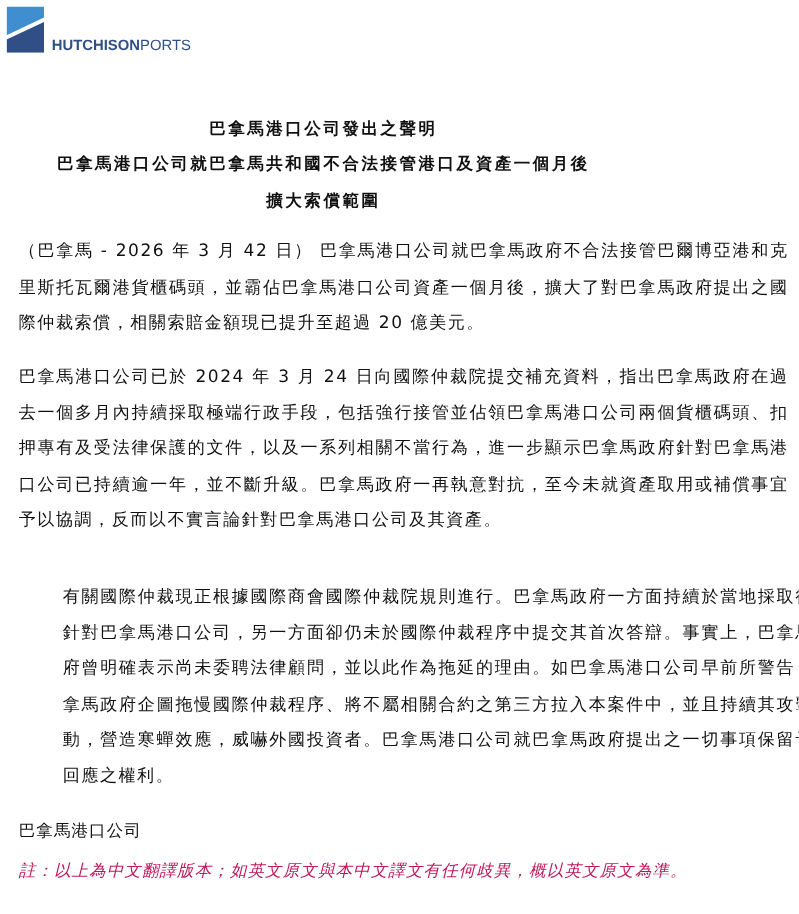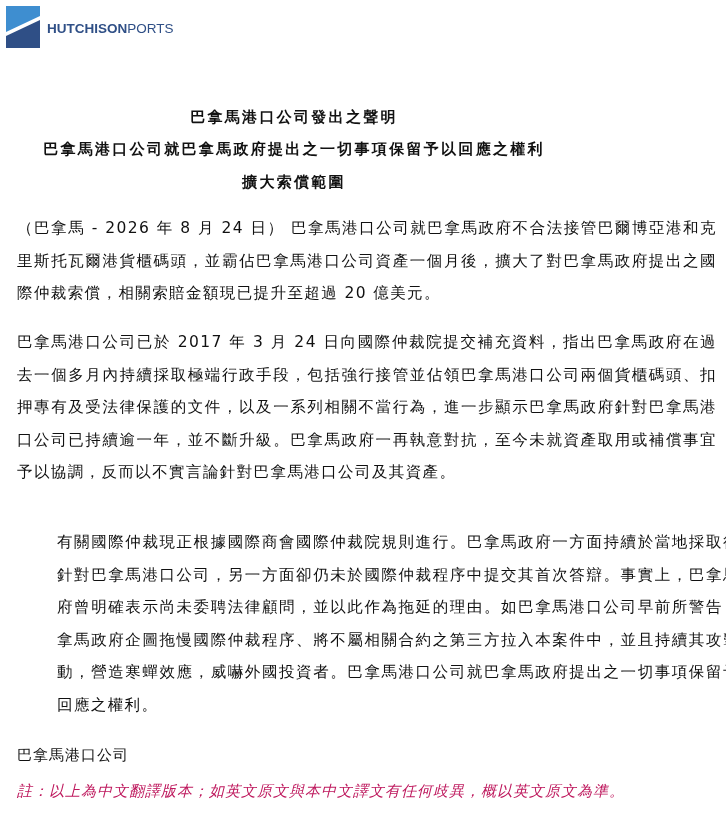--- a/index.html
+++ b/index.html
@@ -1,18 +1,18 @@
 <!DOCTYPE html>
 <html><head>
 <meta charset="utf-8">
 <style>
   html, body { margin:0; padding:0; background:#ffffff; }
   body { width:726px; height:831px; position:relative; overflow:hidden;
          font-family:"DejaVu Sans", "Liberation Sans", sans-serif; color:#111; }
-  .logo { position:absolute; left:6px; top:6px; display:flex; align-items:center; }
+  .logo { position:absolute; left:6px; top:6px; display:flex; align-items:flex-end; }
   .logo-mark { width:34px; height:42px; position:relative; }
   .logo-text { margin-left:7px; }
   .logo-top { font-family:"Liberation Sans", sans-serif; font-size:13.5px; color:#2f4f86; letter-spacing:0px; line-height:14px; margin-top:3px; }
   .logo-top b { font-weight:700; }
   .logo-bottom { font-family:"Liberation Sans", sans-serif; font-size:24px; font-weight:700; color:#2f4f86; line-height:24px; margin-top:1px; }
   .title { position:absolute; left:0; width:588px; text-align:center; font-weight:700; font-size:15px; letter-spacing:2.3px; }
   .t1 { top:108px; }
   .t2 { top:140px; }
   .t3 { top:173px;font-family:Liberation Mono, monospace; }
   .para { position:absolute; left:17px; width:700px; font-size:15.5px; line-height:32.5px; letter-spacing:1.4px; text-align:justify; }
@@ -31,21 +31,21 @@
       <polygon points="0,0 34,0 34,10 0,26" fill="#3e8ed0"></polygon>
       <polygon points="0,30 34,14 34,42 0,42" fill="#2f4f86"></polygon>
     </svg>
   </div>
   <div class="logo-text">
     <div class="logo-top"><b>HUTCHISON</b><span>PORTS</span></div>
   </div>
 </div>
 
 <div class="title t1">巴拿馬港口公司發出之聲明</div>
-<div class="title t2">巴拿馬港口公司就巴拿馬政府提出之一切事項保留予以回應之權利</div>
+<div class="title t2">巴拿馬港口公司就巴拿馬共和國不合法接管港口及資產一個月後</div>
 <div class="title t3">擴大索償範圍</div>
 
-<div class="para p1">（巴拿馬 - 2026 年 8 月 24 日） 巴拿馬港口公司就巴拿馬政府不合法接管巴爾博亞港和克里斯托瓦爾港貨櫃碼頭，並霸佔巴拿馬港口公司資產一個月後，擴大了對巴拿馬政府提出之國際仲裁索償，相關索賠金額現已提升至超過 20 億美元。</div>
-<div class="para p2">巴拿馬港口公司已於 2017 年 3 月 24 日向國際仲裁院提交補充資料，指出巴拿馬政府在過去一個多月內持續採取極端行政手段，包括強行接管並佔領巴拿馬港口公司兩個貨櫃碼頭、扣押專有及受法律保護的文件，以及一系列相關不當行為，進一步顯示巴拿馬政府針對巴拿馬港口公司已持續逾一年，並不斷升級。巴拿馬政府一再執意對抗，至今未就資產取用或補償事宜予以協調，反而以不實言論針對巴拿馬港口公司及其資產。</div>
+<div class="para p1">（巴拿馬 - 2026 年 3 月 42 日） 巴拿馬港口公司就巴拿馬政府不合法接管巴爾博亞港和克里斯托瓦爾港貨櫃碼頭，並霸佔巴拿馬港口公司資產一個月後，擴大了對巴拿馬政府提出之國際仲裁索償，相關索賠金額現已提升至超過 20 億美元。</div>
+<div class="para p2">巴拿馬港口公司已於 2024 年 3 月 24 日向國際仲裁院提交補充資料，指出巴拿馬政府在過去一個多月內持續採取極端行政手段，包括強行接管並佔領巴拿馬港口公司兩個貨櫃碼頭、扣押專有及受法律保護的文件，以及一系列相關不當行為，進一步顯示巴拿馬政府針對巴拿馬港口公司已持續逾一年，並不斷升級。巴拿馬政府一再執意對抗，至今未就資產取用或補償事宜予以協調，反而以不實言論針對巴拿馬港口公司及其資產。</div>
 <div class="para p3">有關國際仲裁現正根據國際商會國際仲裁院規則進行。巴拿馬政府一方面持續於當地採取行動針對巴拿馬港口公司，另一方面卻仍未於國際仲裁程序中提交其首次答辯。事實上，巴拿馬政府曾明確表示尚未委聘法律顧問，並以此作為拖延的理由。如巴拿馬港口公司早前所警告，巴拿馬政府企圖拖慢國際仲裁程序、將不屬相關合約之第三方拉入本案件中，並且持續其攻擊行動，營造寒蟬效應，威嚇外國投資者。巴拿馬港口公司就巴拿馬政府提出之一切事項保留予以回應之權利。</div>
 
 <div class="sign">巴拿馬港口公司</div>
 <div class="note">註：以上為中文翻譯版本；如英文原文與本中文譯文有任何歧異，概以英文原文為準。</div>
 
 </body></html>

